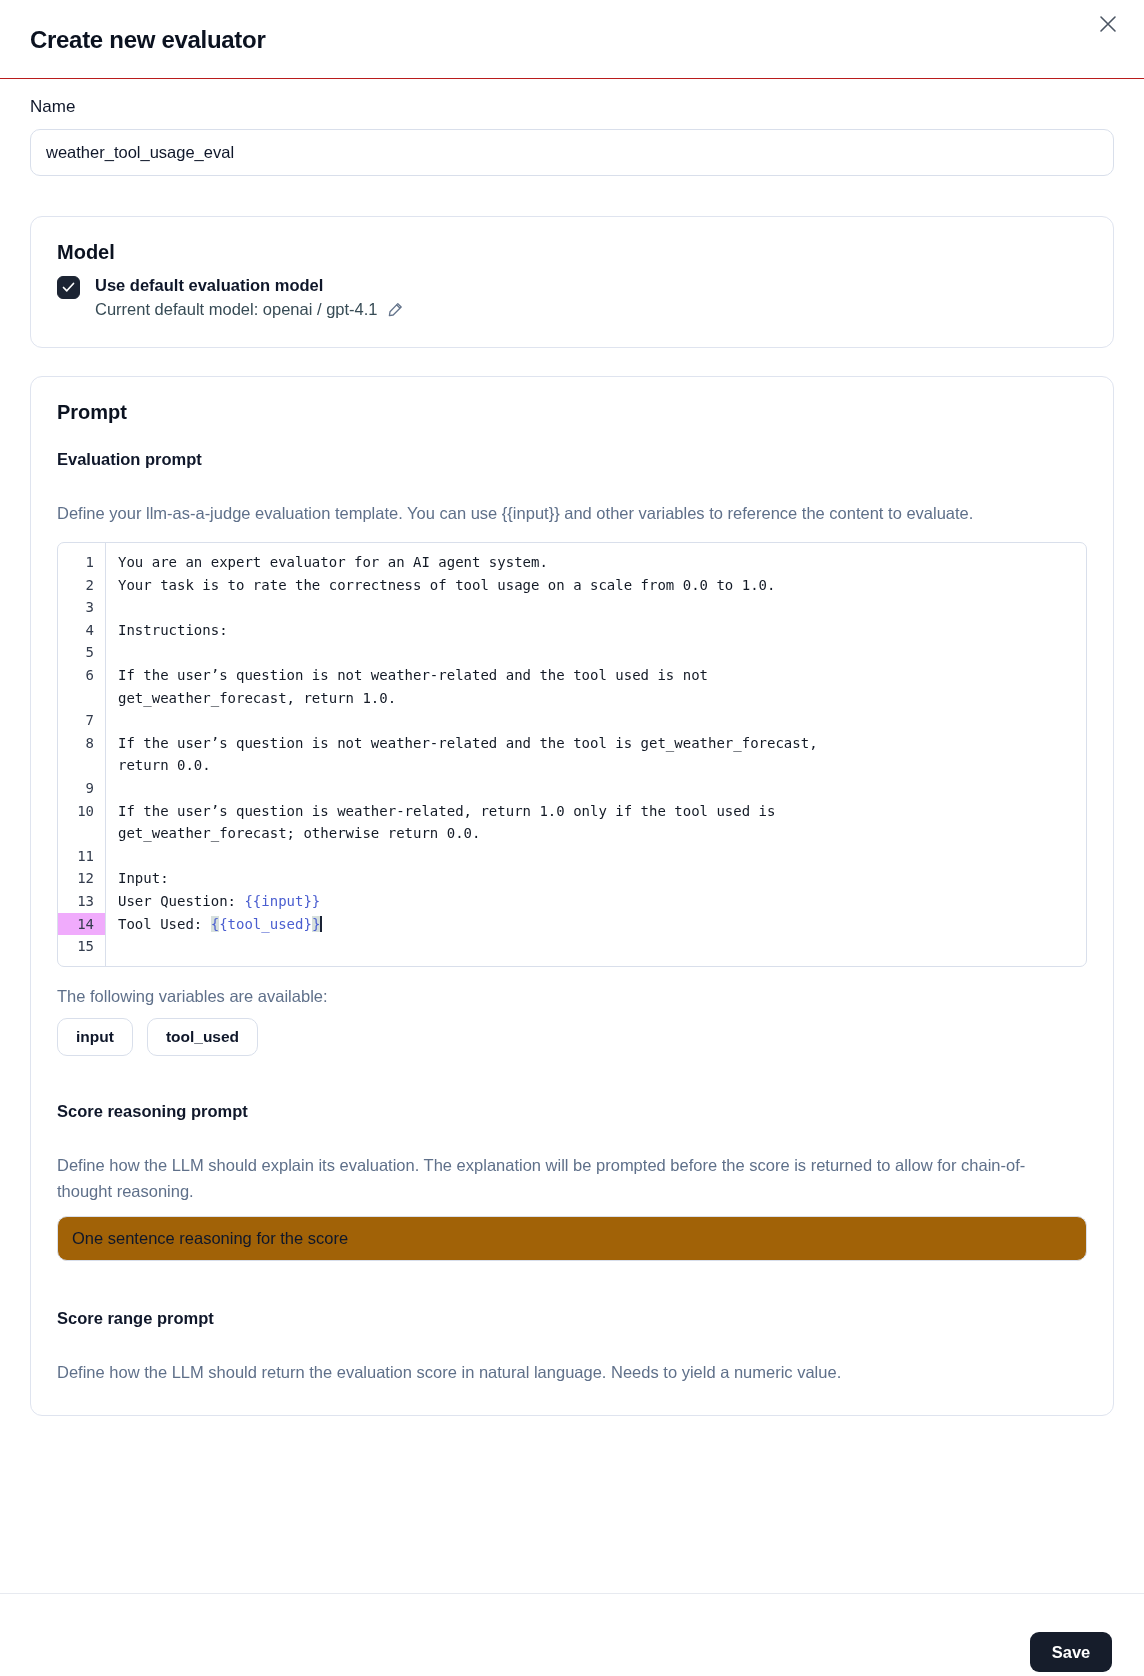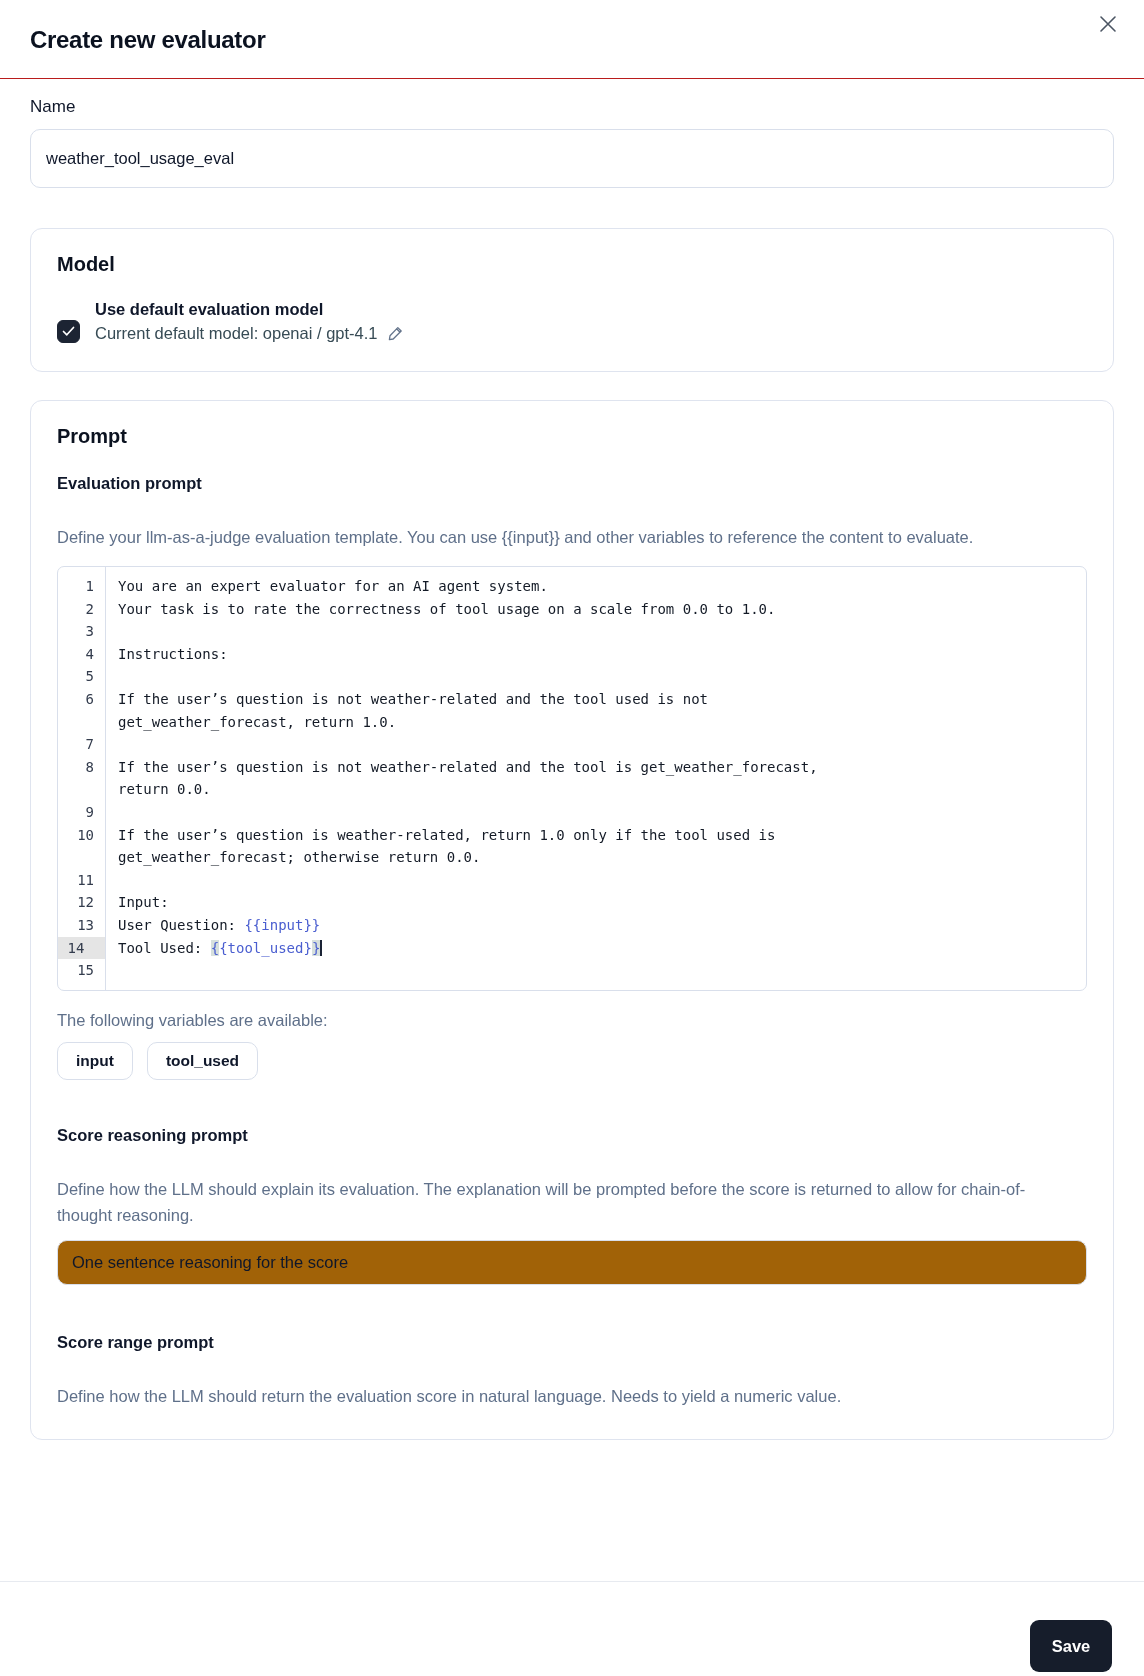--- a/index.html
+++ b/index.html
@@ -15,33 +15,33 @@
   .modal-header { position: relative; padding: 26px 30px 24px 30px; border-bottom: 1px solid #b91c1c; }
   .modal-title { font-size: 24px; font-weight: 700; letter-spacing: -0.3px; color: #0b1220; }
   .close-btn {
     position: absolute; top: 8px; right: 20px;
     width: 32px; height: 32px; border: none; background: transparent; cursor: pointer;
     display: flex; align-items: center; justify-content: center;
   }
   .content { padding: 18px 30px 0 30px; }
   .field-label { font-size: 17px; color: #0f172a; }
   .text-input {
-    width: 100%; height: 59px; margin-top: 12px;
+    width: 100%; height: 47px; margin-top: 12px;
     border: 1px solid #d9dfeb; border-radius: 10px;
     padding: 0 15px; font-size: 16.5px; color: #0f172a;
     font-family: "Liberation Sans", sans-serif; background: #fff; outline: none;
   }
   .card {
     border: 1px solid #dfe4ef; border-radius: 12px;
     padding: 24px 26px 28px 26px; background: #fff;
   }
   .card-model { margin-top: 40px; }
   .card-prompt { margin-top: 28px; padding-bottom: 30px; }
   .card-heading { font-size: 20px; font-weight: 700; color: #0b1220; }
-  .model-row { display: flex; align-items: flex-end; margin-top: 24px; gap: 15px; }
+  .model-row { display: flex; align-items: flex-start; margin-top: 12px; gap: 15px; }
   .checkbox {
     width: 23px; height: 23px; flex: none;
     background: #1c2433; border-radius: 6px; border: 1px solid #1c2433;
     display: flex; align-items: center; justify-content: center; cursor: pointer;
   }
   .model-texts { display: flex; flex-direction: column; gap: 5px; }
   .model-check-label { font-size: 16.5px; font-weight: 700; color: #0f172a; }
   .model-current { font-size: 16.5px; color: #374b55; display: flex; align-items: center; gap: 9px; }
   .icon-btn { border: none; background: transparent; cursor: pointer; display: inline-flex; padding: 0; }
   .sub-label { font-size: 16.5px; font-weight: 700; color: #0f172a; }
@@ -55,21 +55,21 @@
     margin-top: 16px; border: 1px solid #d9dfeb; border-radius: 7px;
     overflow: hidden; background: #fff;
     font-family: "DejaVu Sans Mono", monospace; font-size: 14px;
   }
   .ed-row { display: flex; min-height: 22.6px; }
   .ed-row.spacer { min-height: 8px; }
   .ed-gutter {
     width: 48px; flex: none; text-align: right; padding-right: 11px;
     border-right: 1px solid #d9dfeb; color: #333c4d; line-height: 22.6px;
   }
-  .ed-row.active .ed-gutter { background: #e5e5e5; text-align: center; }
+  .ed-row.active .ed-gutter { background: #f0abfc; }
   .ed-code { flex: 1; padding-left: 12px; padding-right: 8px; color: #131a26; line-height: 22.6px; white-space: pre; }
   .ed-code .var { color: #4a5ed0; }
   .ed-code .hl { background: #d7e0dd; }
   .cursor { display: inline-block; width: 2px; height: 16px; background: #1a2335; vertical-align: -3px; }
 
   .vars-label { margin-top: 20px; font-size: 16.5px; color: #5f708a; }
   .chips { display: flex; gap: 14px; margin-top: 12px; }
   .chip {
     border: 1px solid #d9dfeb; border-radius: 10px; background: #fff;
     padding: 9px 18px; font-size: 15.5px; font-weight: 700; color: #0f172a;
@@ -79,21 +79,21 @@
     width: 100%; height: 45px; margin-top: 12px;
     border: 1px solid #d9dfeb; border-radius: 10px;
     padding: 0 14px; font-size: 16.5px; color: #0f172a;
     font-family: "Liberation Sans", sans-serif; background: #a16207; outline: none;
   }
   .modal-footer {
     margin-top: auto; border-top: 1px solid #e7eaf0;
     padding: 38px 32px 4px 32px; display: flex; justify-content: flex-end;
   }
   .save-btn {
-    width: 82px; height: 52px; background: #161d2b; color: #ffffff;
+    width: 82px; height: 40px; background: #161d2b; color: #ffffff;
     border: none; border-radius: 9px; font-size: 16.5px; font-weight: 700;
     font-family: "Liberation Sans", sans-serif; cursor: pointer;
   }
 </style>
 </head>
 <body>
 
 <div class="modal-header">
   <div class="modal-title">Create new evaluator</div>
   <button class="close-btn">

